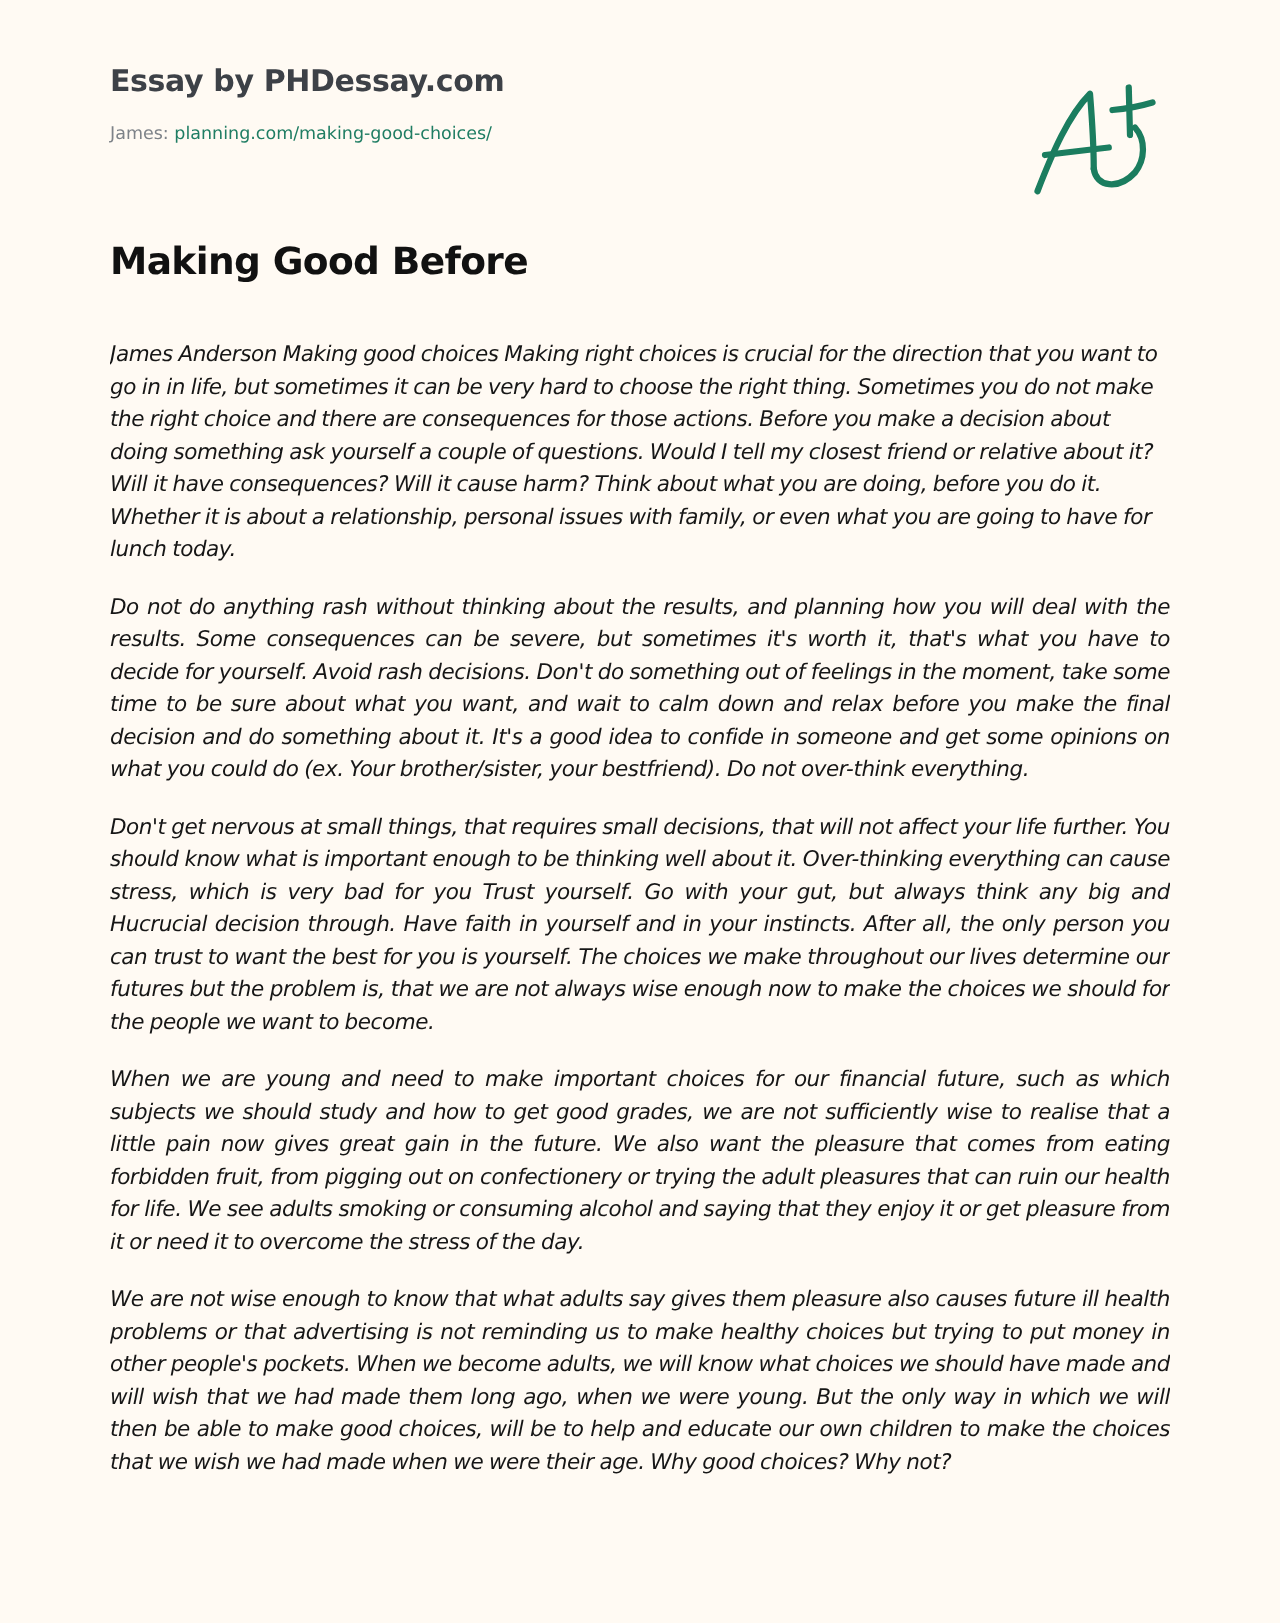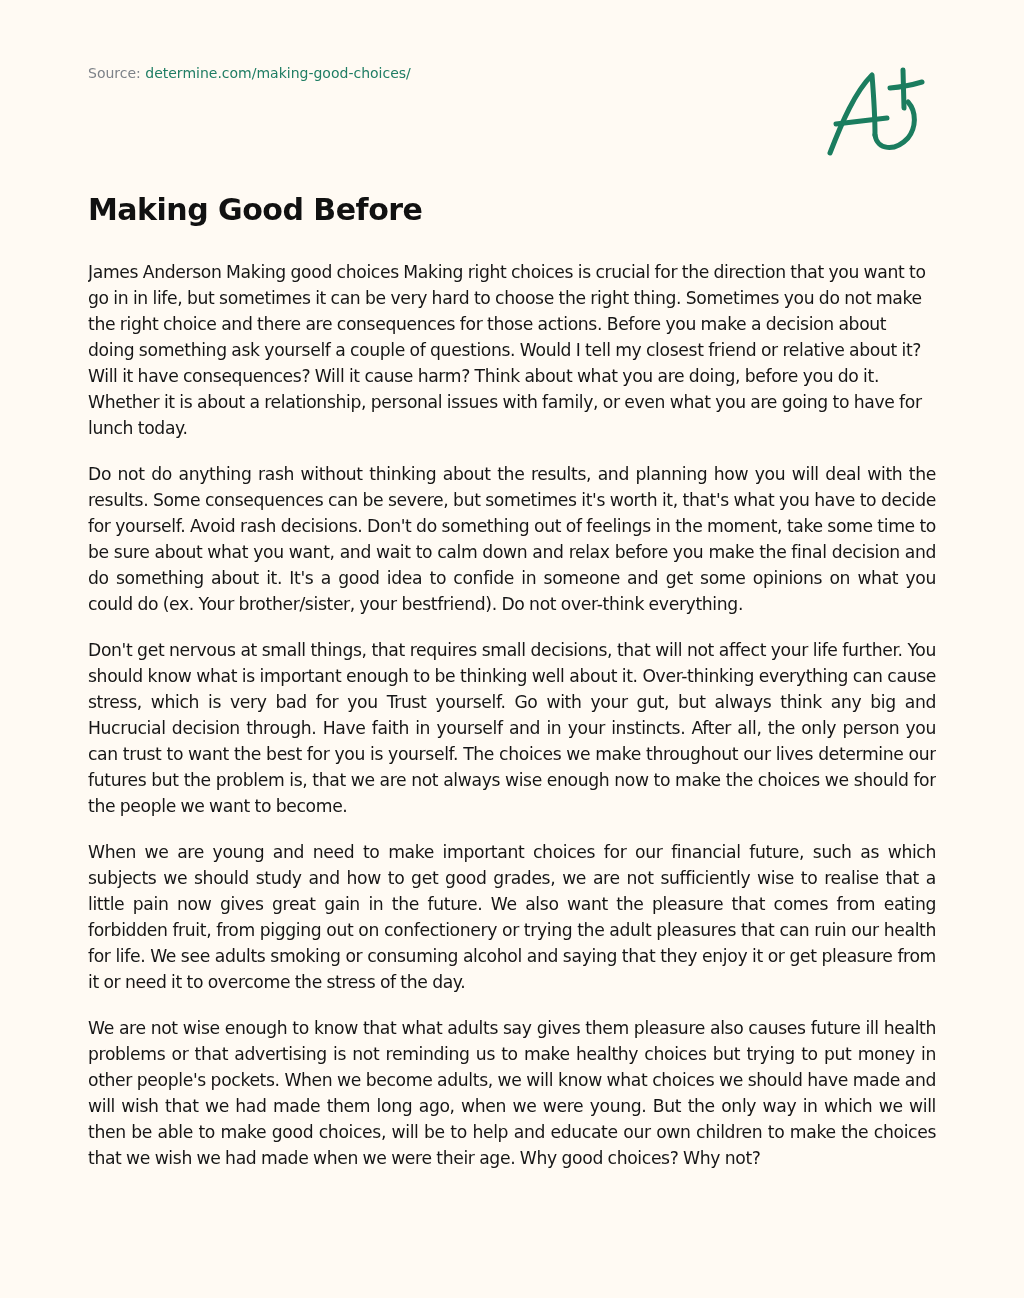--- a/index.html
+++ b/index.html
@@ -53,45 +53,47 @@
     margin: 0;
     font-size: 30px;
     font-weight: bold;
     color: #111111;
     letter-spacing: -0.5px;
     line-height: 40px;
   }
   .content {
     position: absolute;
     left: 88px;
-    top: 259px;
+    top: 271px;
     width: 848px;
     height: 977px;
     overflow: hidden;
+    font-style: italic;
   }
   .content p {
     margin: 0 0 20px 0;
     font-size: 17.2px;
     line-height: 26px;
     text-align: justify;
     letter-spacing: -0.35px;
     word-spacing: -0.5px;
     color: #161616;
   }
   .content p.first {
     text-align: left;
   }
 </style>
 </head>
 <body>
 
 <div class="header">
+  <h2 class="brand">Essay by PHDessay.com</h2>
   <div class="source">
-    <span>Source:</span>
-    <a>determine.com/making-good-choices/</a>
+    <span>James:</span>
+    <a>planning.com/making-good-choices/</a>
   </div>
 </div>
 
 <div class="logo">
   <svg width="120" height="105" viewBox="0 0 120 105" xmlns="http://www.w3.org/2000/svg">
     <g fill="none" stroke="#1b7d5f" stroke-width="5" stroke-linecap="round" stroke-linejoin="round">
 
       <path d="M10 93 C 22 62, 35 32, 52 15 C 54 40, 55 60, 55 75"></path>
 
       <path d="M 16 64 C 32 62, 50 60, 67 58"></path>

